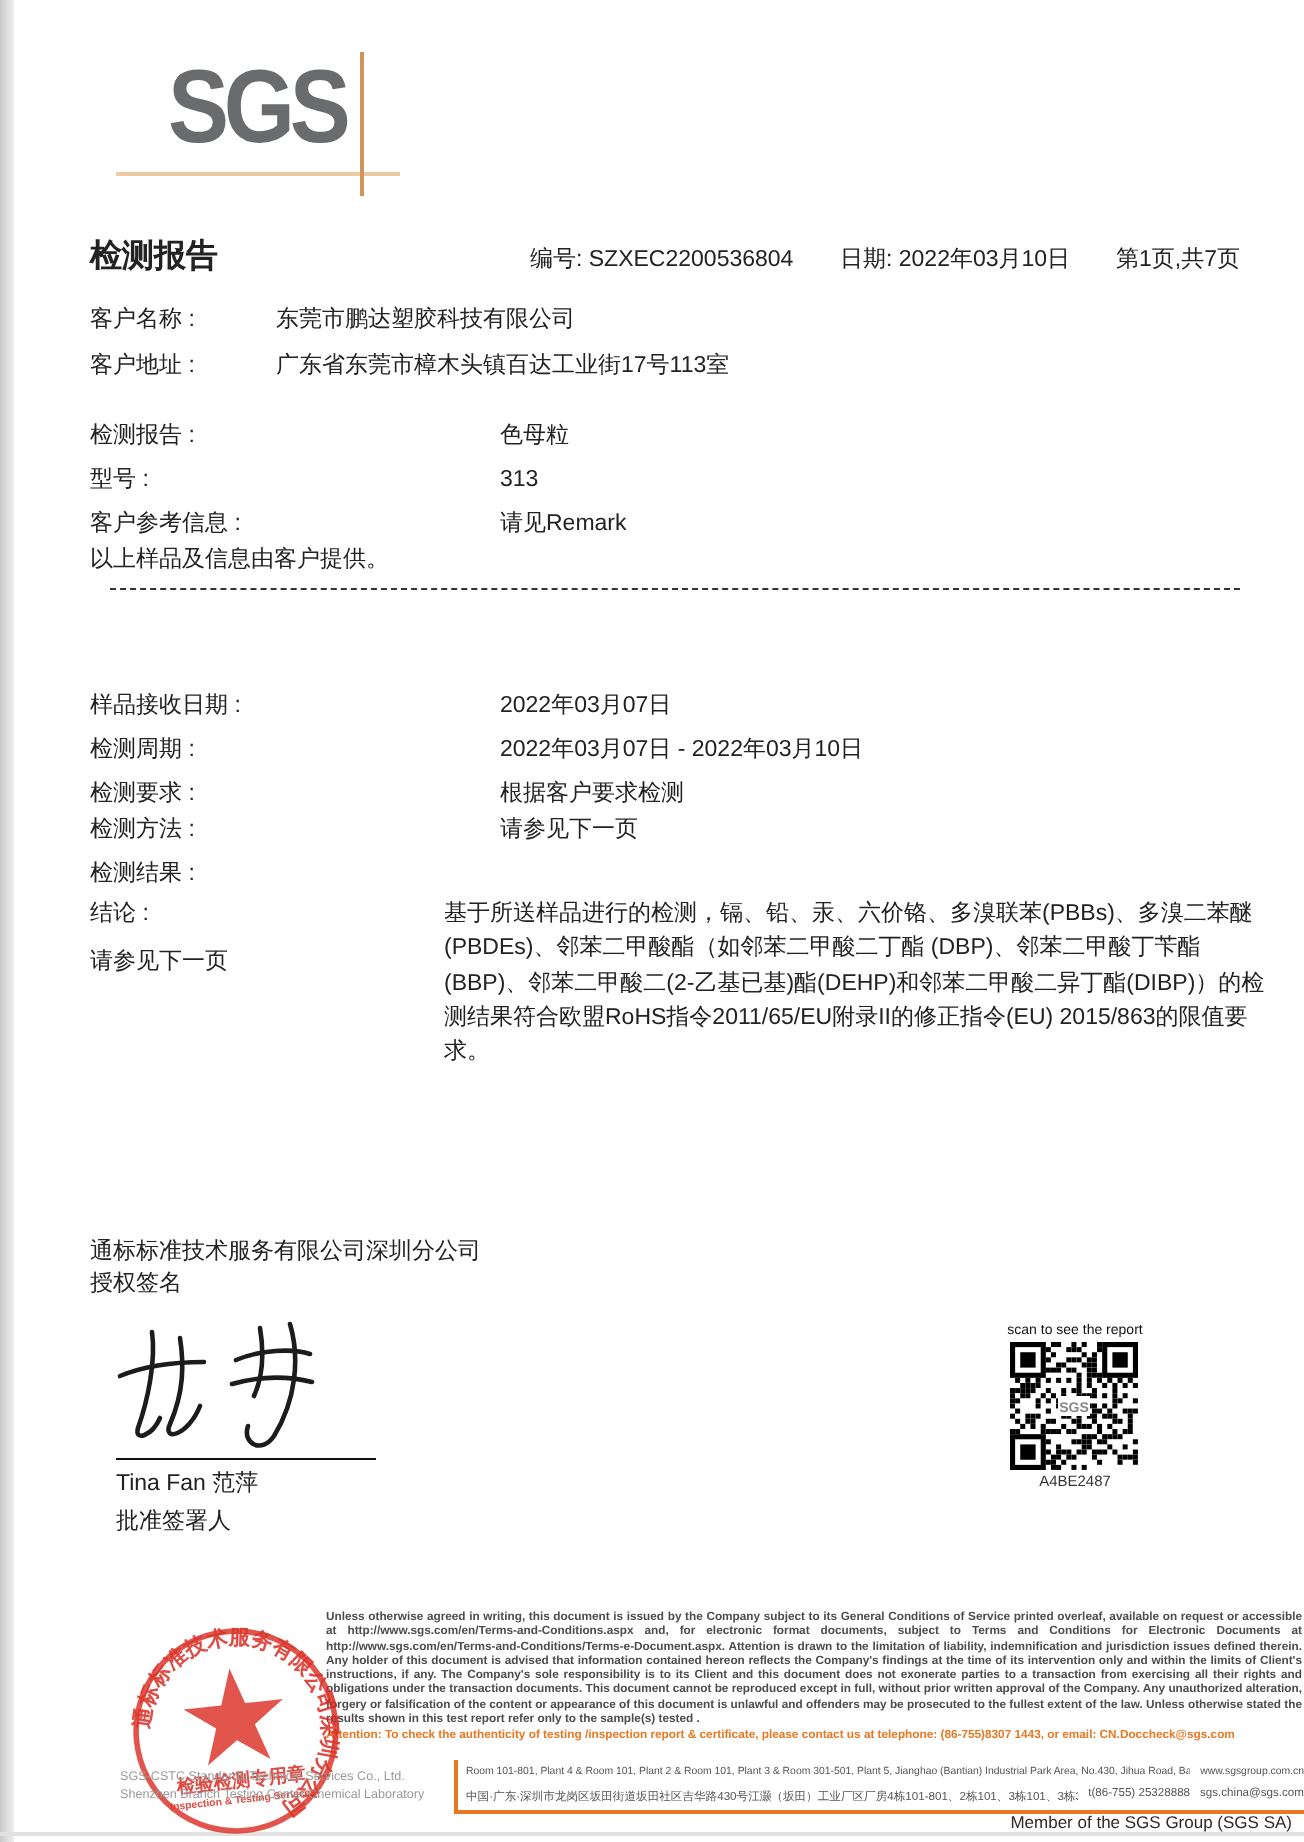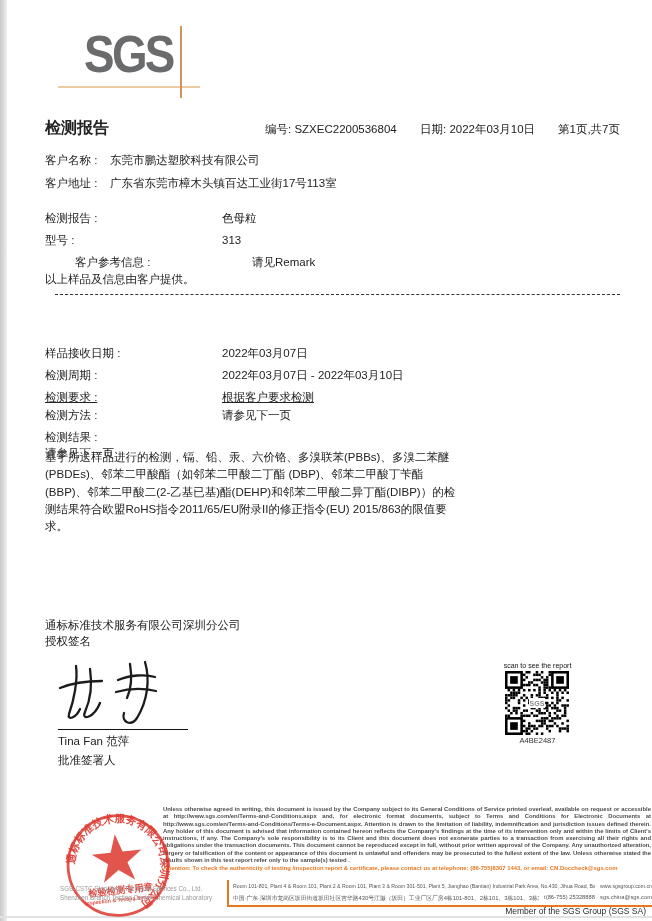--- a/index.html
+++ b/index.html
@@ -16,21 +16,21 @@
   .logo-text{position:absolute;left:26px;top:6px;font-size:52px;font-weight:bold;
     color:#6a6b6d;letter-spacing:-3px;transform:scaleX(0.88);transform-origin:left;line-height:1;}
   .logo-hline{position:absolute;left:0;top:64px;width:142px;height:2px;background:#eccaa2;}
   .logo-vline{position:absolute;left:122px;top:4px;width:2px;height:72px;background:#cf955a;}
 
   
   .title{position:absolute;left:45px;top:118px;font-size:16px;font-weight:bold;}
   .hmeta{position:absolute;top:122px;font-size:11.5px;white-space:nowrap;}
 
   
-  .field{position:absolute;left:45px;display:flex;font-size:11.5px;line-height:1.4;}
+  .field{position:absolute;left:45px;display:flex;font-size:11.5px;line-height:1.4;gap:28px;}
   .field .lbl{flex:0 0 auto;}
   .w1 .lbl{width:65px;}
   .w2 .lbl{width:177px;}
   .field .val{white-space:nowrap;}
   .note{position:absolute;left:45px;font-size:11.5px;}
   .dashes{position:absolute;left:55px;top:294px;width:565px;border-top:1.2px dashed #333;}
 
   .conclusion{position:absolute;left:45px;top:449px;display:flex;font-size:11.5px;}
   .conclusion .lbl{width:177px;flex:0 0 auto;}
   .conclusion .txt{width:420px;line-height:1.5;white-space:normal;}
@@ -90,49 +90,50 @@
   </div>
 
   <div class="field w2" style="top:210px;">
     <span class="lbl">检测报告 :</span>
     <span class="val">色母粒</span>
   </div>
   <div class="field w2" style="top:232px;">
     <span class="lbl">型号 :</span>
     <span class="val">313</span>
   </div>
-  <div class="field w2" style="top:254px;margin-left:30px;">
+  <div class="field w2" style="top:254px;">
     <span class="lbl">客户参考信息 :</span>
     <span class="val">请见Remark</span>
   </div>
   <div class="note" style="top:272px;">以上样品及信息由客户提供。</div>
   <div class="dashes"></div>
 
   <div class="field w2" style="top:345px;">
     <span class="lbl">样品接收日期 :</span>
     <span class="val">2022年03月07日</span>
   </div>
   <div class="field w2" style="top:367px;">
     <span class="lbl">检测周期 :</span>
     <span class="val">2022年03月07日 - 2022年03月10日</span>
   </div>
-  <div class="field w2" style="top:389px;text-decoration:underline;">
+  <div class="field w2" style="top:389px;">
     <span class="lbl">检测要求 :</span>
     <span class="val">根据客户要求检测</span>
   </div>
   <div class="field w2" style="top:407px;">
     <span class="lbl">检测方法 :</span>
     <span class="val">请参见下一页</span>
   </div>
   <div class="field w2" style="top:429px;flex-direction:column;">
     <span class="lbl">检测结果 :</span>
     <span class="val">请参见下一页</span>
   </div>
 
   <div class="conclusion">
+    <span class="lbl">结论 :</span>
     <span class="txt">基于所送样品进行的检测，镉、铅、汞、六价铬、多溴联苯(PBBs)、多溴二苯醚(PBDEs)、邻苯二甲酸酯（如邻苯二甲酸二丁酯 (DBP)、邻苯二甲酸丁苄酯(BBP)、邻苯二甲酸二(2-乙基已基)酯(DEHP)和邻苯二甲酸二异丁酯(DIBP)）的检测结果符合欧盟RoHS指令2011/65/EU附录II的修正指令(EU) 2015/863的限值要求。</span>
   </div>
 
   <div class="sig-company">通标标准技术服务有限公司深圳分公司</div>
   <div class="sig-auth">授权签名</div>
   <svg class="sig-svg" width="170" height="76" viewBox="0 0 170 76">
     <g fill="none" stroke="#1c1c1c" stroke-width="2.3" stroke-linecap="round">
       <path d="M8,36 C20,31 36,29 50,29"></path>
       <path d="M24,14 C26,28 22,48 17,62 C15,69 24,66 28,57"></path>
       <path d="M38,17 C40,30 40,44 33,60 C29,69 42,66 48,51"></path>

